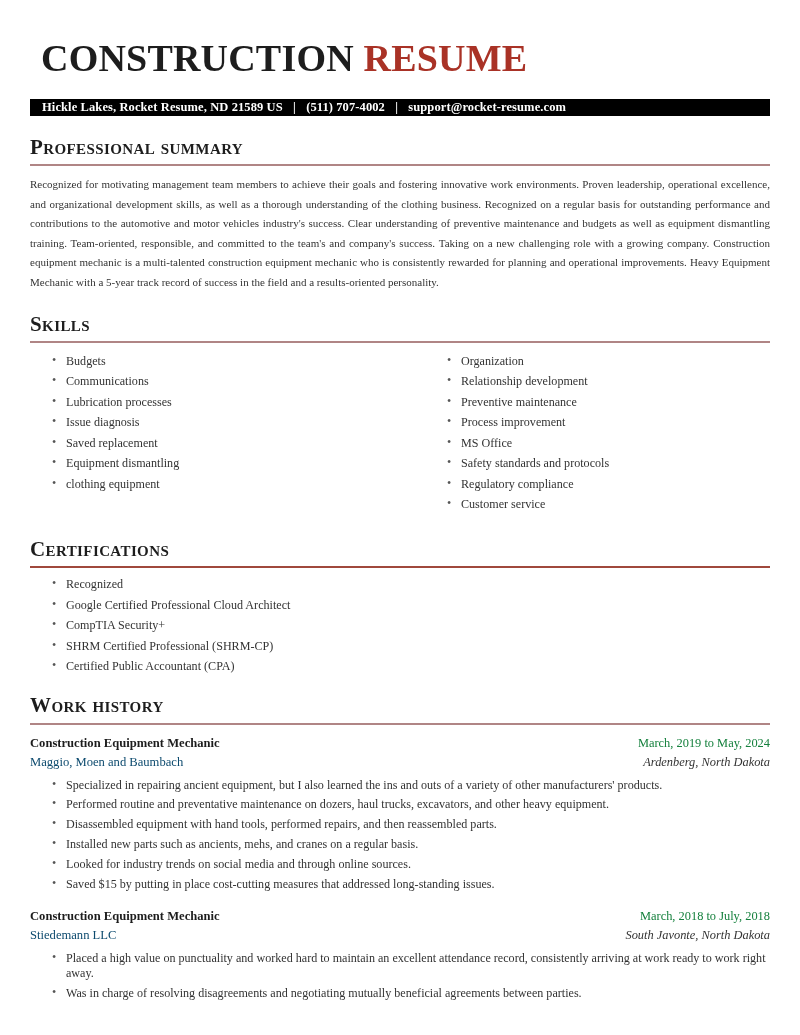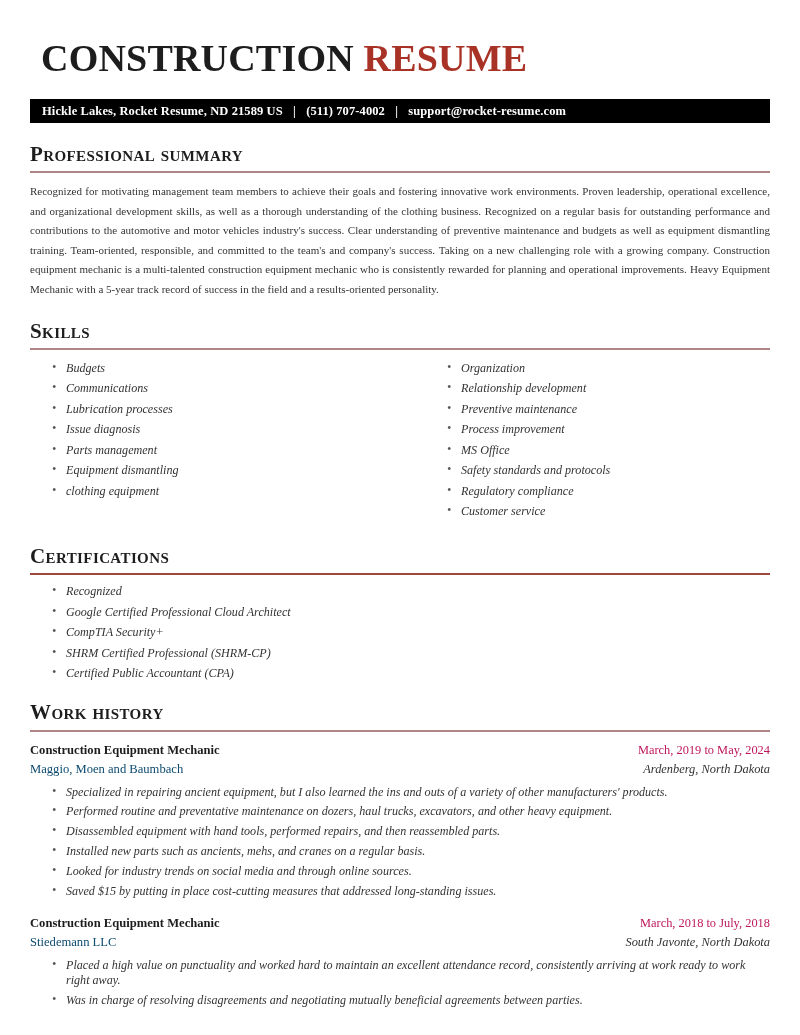--- a/index.html
+++ b/index.html
@@ -33,21 +33,21 @@
     white-space: nowrap;
   }
   .doc-title .accent {
     color: #a93226;
   }
 
   .contact-bar {
     margin-top: 22px;
     background: #000000;
     color: #ffffff;
-    height: 24px;
+    height: 17px;
     display: flex;
     align-items: center;
     padding: 0 12px;
     box-sizing: border-box;
   }
   .contact-bar .contact-line {
     font-size: 12.5px;
     font-weight: bold;
     letter-spacing: 0.1px;
     white-space: nowrap;
@@ -88,21 +88,20 @@
     text-align: justify;
     color: #333333;
     margin: 0;
   }
 
   
   ul.bullets {
     margin: 2px 0 0 0;
     padding-left: 22px;
     list-style: none;
-    font-style: italic;
   }
   ul.bullets > li {
     font-size: 12.1px;
     line-height: 1.27;
     color: #333333;
     position: relative;
     padding-left: 14px;
     margin-bottom: 5.2px;
   }
   ul.bullets > li::before {
@@ -138,21 +137,21 @@
     line-height: 1.45;
     gap: 48px;
   }
   .job-title {
     font-size: 12.6px;
     font-weight: bold;
     color: #1d1d1d;
   }
   .job-dates {
     font-size: 12.4px;
-    color: #be185d;
+    color: #15803d;
     text-align: right;
     white-space: nowrap;
   }
   .job-company {
     font-size: 12.6px;
     font-weight: normal;
     color: #0c4a6e;
   }
   .job-location {
     font-size: 12.4px;
@@ -197,21 +196,21 @@
   <div class="section">
     <h2 class="section-heading">Skills</h2>
     <hr class="rule">
     <div class="skills-grid">
       <div class="skills-col">
         <ul class="bullets">
           <li>Budgets</li>
           <li>Communications</li>
           <li>Lubrication processes</li>
           <li>Issue diagnosis</li>
-          <li>Parts management</li>
+          <li>Saved replacement</li>
           <li>Equipment dismantling</li>
           <li>clothing equipment</li>
         </ul>
       </div>
       <div class="skills-col">
         <ul class="bullets">
           <li>Organization</li>
           <li>Relationship development</li>
           <li>Preventive maintenance</li>
           <li>Process improvement</li>

